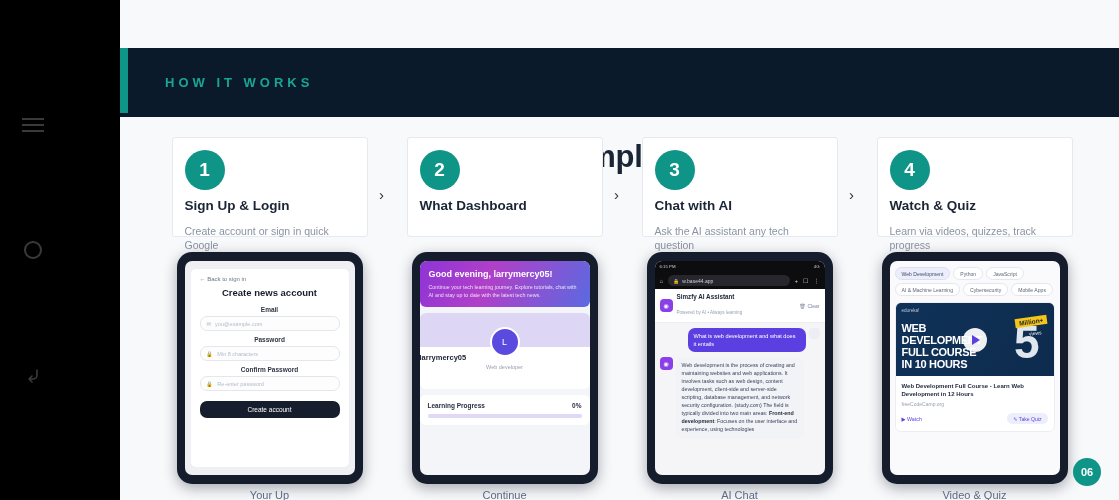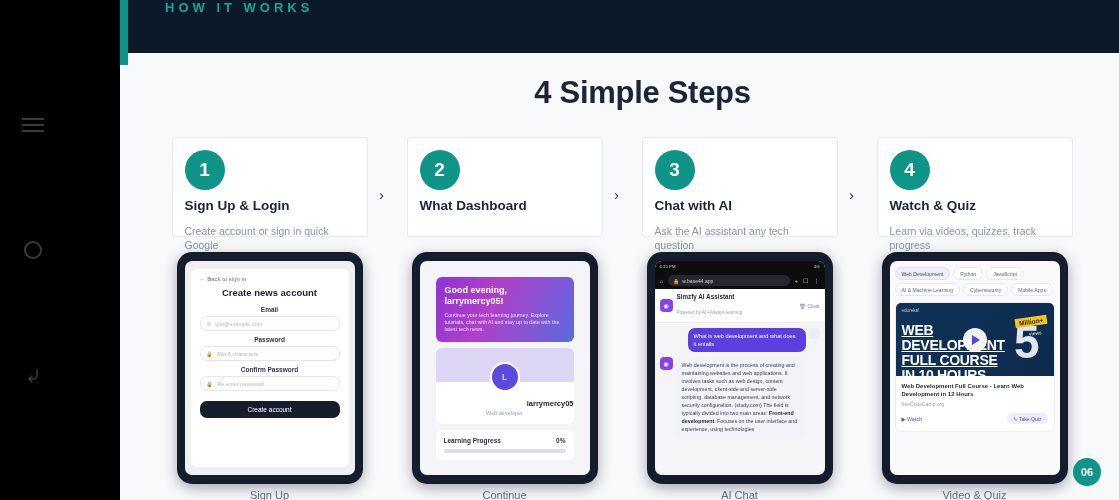--- a/index.html
+++ b/index.html
@@ -23,21 +23,21 @@
   .nav-recents i { display: block; width: 22px; height: 2px; background: #3a3a3a; }
   .nav-home { top: 235px; }
   .nav-home i { display: block; width: 18px; height: 18px; border: 2px solid #3a3a3a; border-radius: 50%; }
   .nav-back { top: 360px; }
 
   
   .page { position: absolute; left: 120px; top: 0; width: 999px; height: 500px;
     background: #f8f9fb; overflow: hidden; }
 
   
-  .hdr { position: relative; height: 53px; background: #0b1a2b; display: flex; align-items: flex-start; }
+  .hdr { position: relative; height: 69px; background: #0b1a2b; display: flex; align-items: center; margin-top: 48px; }
   .hdr-bar { position: absolute; left: 0; top: 0; width: 8px; height: 65px; background: #0f9488; }
   .hdr-title { margin-left: 45px; color: #19a596; font-size: 13px; font-weight: bold; letter-spacing: 4px; }
 
   
   .sec-title { margin: 22px 0 0 46px; font-size: 31px; font-weight: bold; color: #1b2536; letter-spacing: -0.3px; text-align: center; }
 
   
   .steps { position: absolute; left: 32px; top: 137px; width: 940px; display: flex; gap: 0; }
   .step-wrap { position: relative; width: 235px; display: flex; justify-content: center; }
   .card {
@@ -66,31 +66,31 @@
   .p1-card { background: #fff; border-radius: 5px; padding: 7px 9px 10px; height: 100%; }
   .p1-back { font-size: 6px; color: #6d7688; margin-bottom: 5px; }
   .p1-title { font-size: 9.5px; font-weight: bold; color: #161d2d; text-align: center; margin-bottom: 8px; }
   .p1-lab { font-size: 6.5px; color: #2d3545; text-align: center; font-weight: bold; margin: 5px 0 3px; }
   .p1-inp { height: 15px; border: 1px solid #e3e6ec; border-radius: 7px;
     display: flex; align-items: center; gap: 4px; padding: 0 6px; font-size: 5.5px; color: #b3bac7; background:#fdfdfe;}
   .p1-btn { margin-top: 10px; height: 17px; background: #161d2d; border-radius: 7px;
     color: #fff; font-size: 6.5px; display: flex; align-items: center; justify-content: center; }
 
   
-  .p2 { background: #f4f5f8; padding: 16px; }
+  .p2 { background: #f4f5f8; padding: 0; }
   .p2-hero { border-radius: 6px; padding: 8px 9px; color: #fff;
     background: linear-gradient(115deg,#8e34d6 0%,#b040c8 40%,#5b6ae0 100%); }
   .p2-greet { font-size: 9px; font-weight: bold; line-height: 1.25; }
   .p2-sub { font-size: 5.3px; line-height: 1.4; margin-top: 4px; opacity: .82; }
   .p2-prof { margin-top: 6px; background: #fff; border-radius: 6px; overflow: hidden; position: relative; height: 76px; }
   .p2-band { height: 34px; background: #ddd7f5; }
   .p2-av { position: absolute; left: 50%; top: 14px; transform: translateX(-50%);
     width: 30px; height: 30px; border-radius: 50%; background: #5b4ae0; border: 2px solid #fff;
     color: #fff; font-size: 9px; display: flex; align-items: center; justify-content: center; }
-  .p2-nm { text-align: right; margin-top: 17px; font-size: 7.5px; font-weight: bold; color: #1a2233; }
+  .p2-nm { text-align: left; margin-top: 6px; font-size: 7.5px; font-weight: bold; color: #1a2233; }
   .p2-rl { text-align: center; font-size: 5.5px; color: #98a0b0; margin-top: 2px; }
   .p2-prog { margin-top: 6px; background: #fff; border-radius: 6px; padding: 7px 8px; }
   .p2-prow { display: flex; justify-content: space-between; align-items: center; font-size: 6.5px;
     font-weight: bold; color: #273043; }
   .p2-bar { margin-top: 5px; height: 4px; background: #ded9f7; border-radius: 3px; }
 
   
   .p3 { background: #f5f5f8; }
   .p3-stat { height: 11px; background: #0d0d10; display: flex; align-items: center;
     justify-content: space-between; padding: 0 5px; font-size: 4.3px; color: #cfd3da; }
@@ -116,22 +116,22 @@
 
   
   .p4 { background: #fafafd; padding: 6px 5px; }
   .p4-chips { display: flex; flex-wrap: wrap; gap: 3px; margin-bottom: 6px; }
   .chip { border: 1px solid #e4e6ee; background: #fff; border-radius: 9px; padding: 2.5px 6px;
     font-size: 5.1px; color: #5d6679; }
   .chip.on { background: #edeefb; border-color: #dcdef5; color: #3f4a66; }
   .p4-card { background: #fff; border: 1px solid #eceef3; border-radius: 6px; overflow: hidden; }
   .p4-thumb { position: relative; height: 73px; background: linear-gradient(120deg,#103259 0%,#0d2b4d 100%); }
   .p4-brand { position: absolute; left: 6px; top: 5px; font-size: 4.6px; color: #b9c6d8; }
-  .p4-t1 { position: absolute; left: 6px; top: 20px; font-size: 14px; font-weight: bold;
-    color: #fff; line-height: 1.08; letter-spacing: -0.3px; text-decoration: underline; }
+  .p4-t1 { position: absolute; left: 6px; top: 20px; font-size: 11px; font-weight: bold;
+    color: #fff; line-height: 1.08; letter-spacing: -0.3px; }
   .p4-five { position: absolute; right: 14px; top: 16px; font-size: 46px; font-weight: bold;
     color: #dfe6ee; line-height: 1; }
   .p4-mil { position: absolute; right: 6px; top: 14px; background: #f5c518; color: #1b2536;
     font-size: 6.5px; font-weight: bold; padding: 1px 4px; transform: rotate(-8deg); }
   .p4-views { position: absolute; right: 12px; top: 27px; font-size: 5px; color: #e8ecf2; transform: rotate(-8deg);}
   .p4-play { position: absolute; left: 50%; top: 50%; transform: translate(-50%,-50%);
     width: 24px; height: 24px; border-radius: 50%; background: rgba(255,255,255,.93);
     display: flex; align-items: center; justify-content: center; }
   .p4-play s { width: 0; height: 0; border-left: 8px solid #5b3fe0;
     border-top: 5px solid transparent; border-bottom: 5px solid transparent; margin-left: 3px; }
@@ -240,21 +240,21 @@
               <div class="p1-lab">Confirm Password</div>
               <div class="p1-inp">
                 <span>🔒</span>
                 <span>Re-enter password</span>
               </div>
 
               <div class="p1-btn">Create account</div>
             </div>
           </div>
         </div>
-        <div class="cap">Sign Up</div>
+        <div class="cap">Your Up</div>
       </div>
 
       <div class="phone-wrap">
         <div class="phone">
           <div class="phone-scr p2">
             <div class="p2-hero">
               <div class="p2-greet">Good evening, larrymercy05!</div>
               <div class="p2-sub">Continue your tech learning journey. Explore tutorials, chat with AI and stay up to date with the latest tech news.</div>
             </div>
             <div class="p2-prof">

